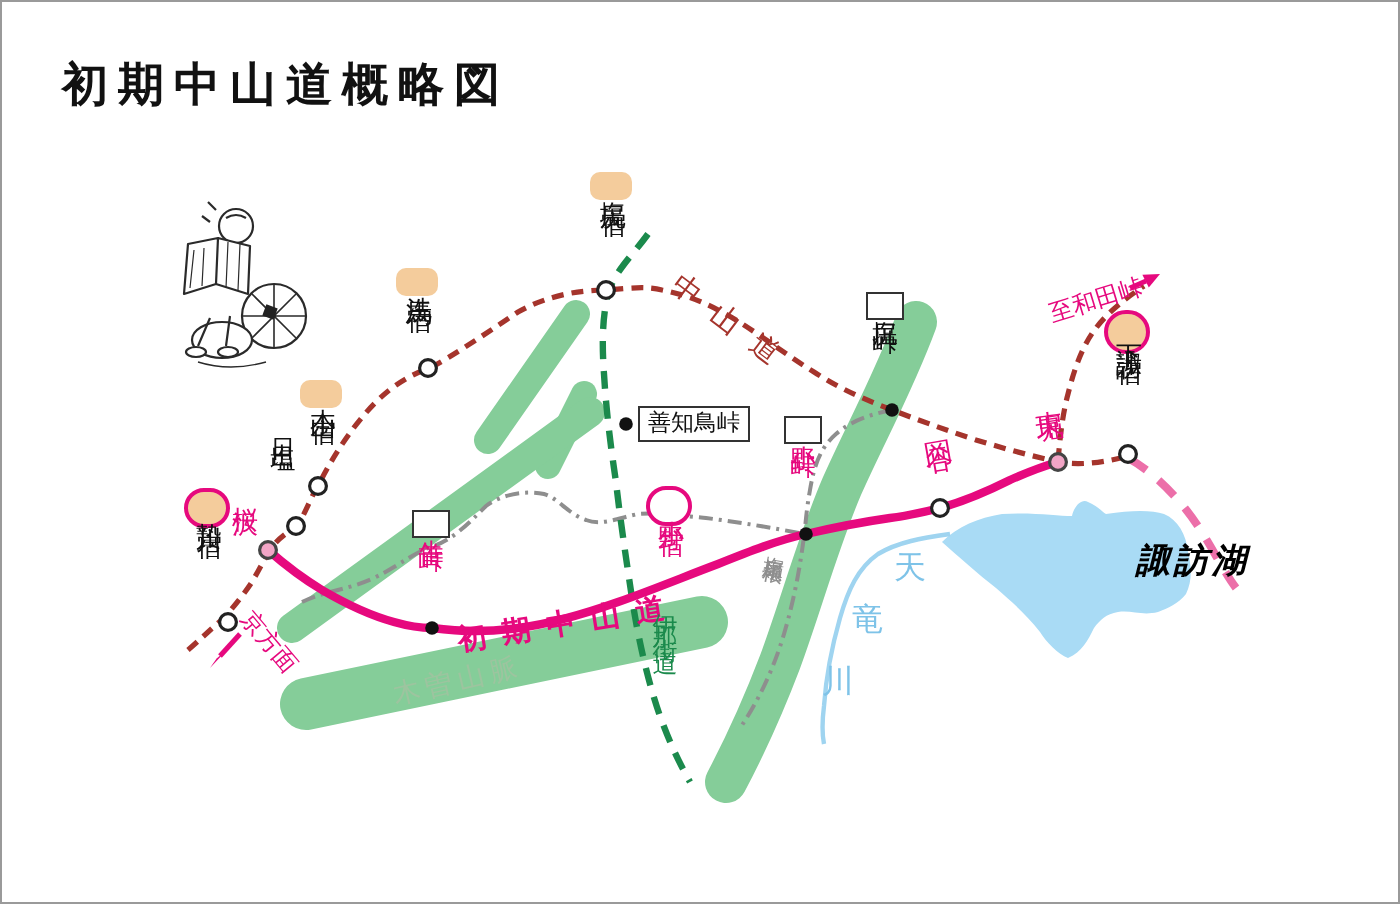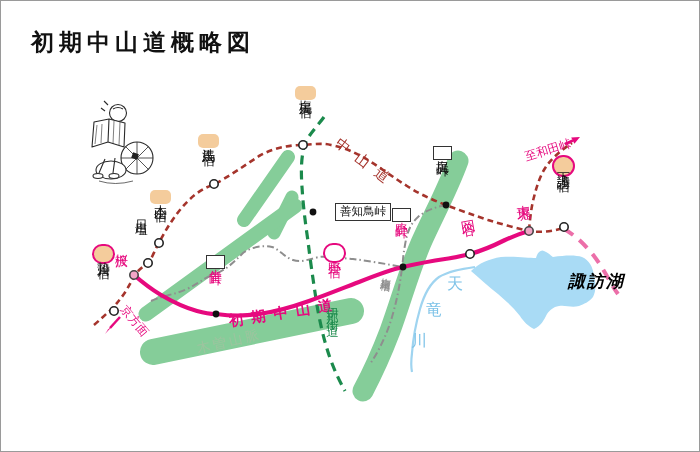--- a/index.html
+++ b/index.html
@@ -16,21 +16,21 @@
          letter-spacing:5px;color:var(--ink);}
   .lbl{position:absolute;line-height:1;white-space:nowrap;}
   .v{writing-mode:vertical-rl;text-orientation:upright;letter-spacing:2px;}
   .box-peach{background:var(--station_box);border-radius:5px;padding:4px 4px;
              font-size:13px;color:var(--ink);}
   .stadium-peach{background:var(--station_box);border:2px solid var(--early_route);
              border-radius:13px;padding:5px 3px;font-size:13px;color:var(--ink);}
   .stadium-white{background:#fff;border:2px solid var(--early_route);
              border-radius:12px;padding:5px 3px;font-size:13px;color:var(--early_route);}
   .box-white{background:#fff;border:1.5px solid #333;padding:3px 2px;font-size:12.5px;color:var(--ink);}
-  .box-white-h{background:#fff;border:1.5px solid #333;padding:2px 4px;font-size:11.5px;color:var(--ink);margin-left:16px;}
+  .box-white-h{background:#fff;border:1.5px solid #333;padding:2px 4px;font-size:11.5px;color:var(--ink);}
   .pink{color:var(--early_route);}
   .rot{transform-origin:0 50%;}
   .lake-name{font-family:"DejaVu Serif",serif;font-style:italic;font-weight:bold;
              font-size:17px;letter-spacing:2px;color:#000;}
   .river-ch{position:absolute;font-size:16px;color:var(--river_text);}
   .kiso{font-size:13.5px;letter-spacing:3px;color:var(--kiso_text);}
   .ridge-name{font-size:10.5px;color:var(--ridge_gray);letter-spacing:1px;}
   .roadname-red{font-size:14.5px;letter-spacing:10px;color:var(--old_route);}
   .roadname-pink{font-size:14.5px;font-weight:600;letter-spacing:8px;color:var(--early_route);}
   .smalldir{font-size:12px;color:var(--early_route);}

